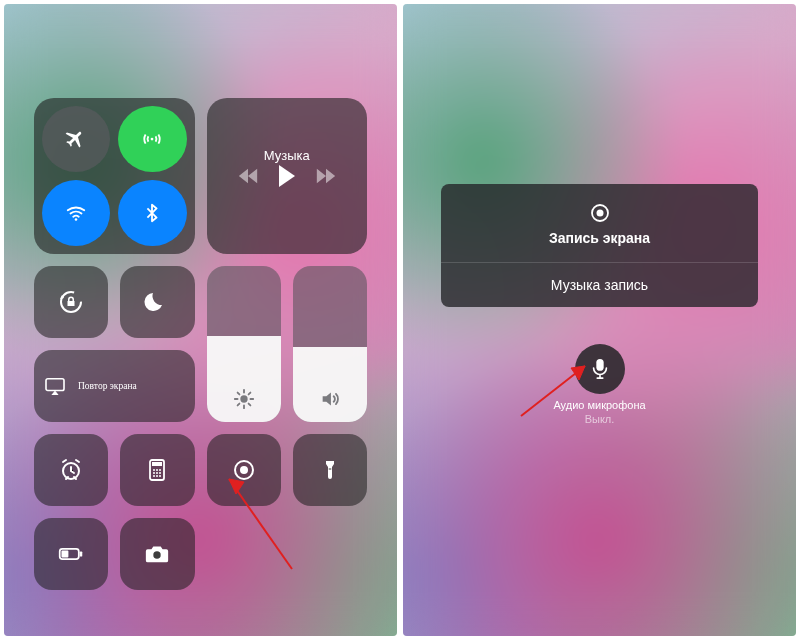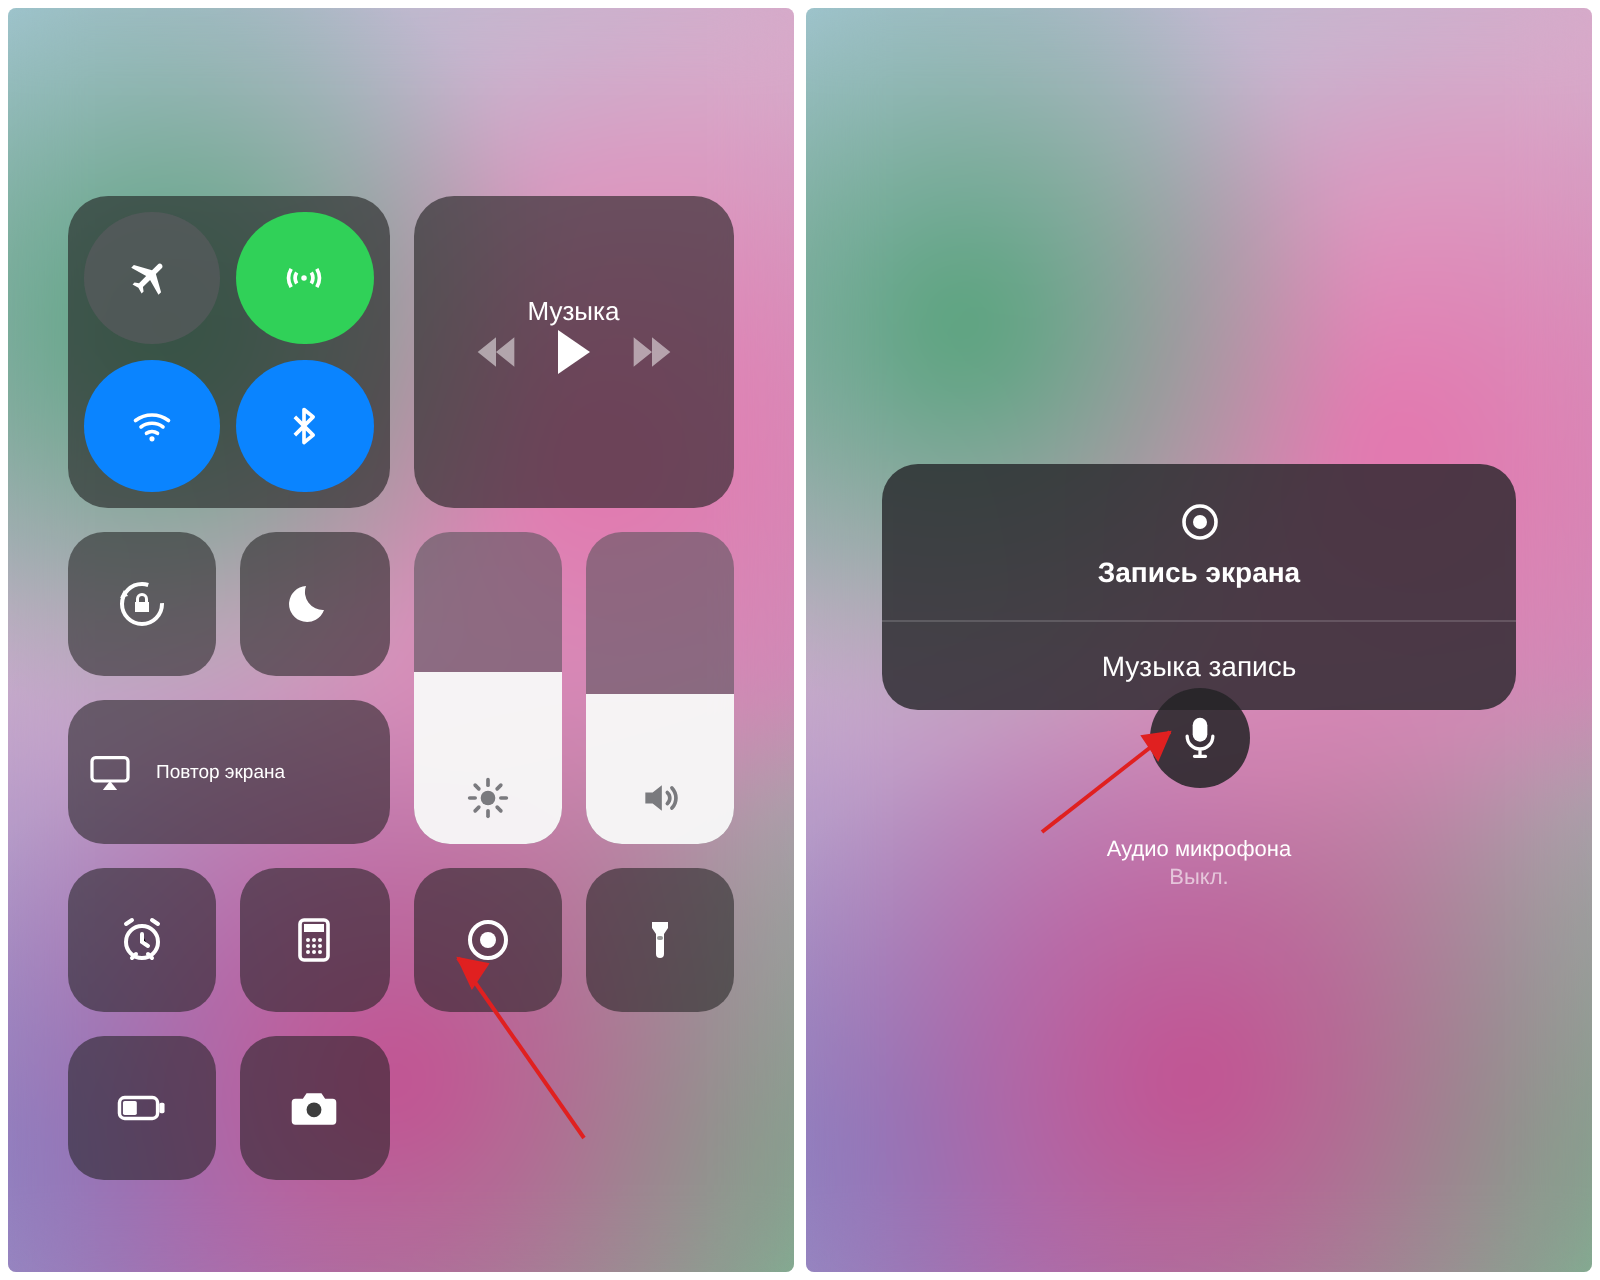--- a/index.html
+++ b/index.html
@@ -96,45 +96,44 @@
     display:flex; align-items:flex-end; justify-content:center;
     padding-bottom:12px;
   }
   .slider-ico { position:absolute; left:0; right:0; bottom:12px; display:flex; justify-content:center; color:#7a7a7e;}
   .slider-ico svg { width:22px; height:22px;}
   
   .module svg.ico { width:26px; height:26px; }
   .module .lbl { font-size:10px; color:#fff; margin-left:6px;}
   .mirror { justify-content:flex-start; padding:0 10px; gap:6px;}
   .mirror svg { width:22px; height:18px;}
-  .mirror .lbl { font-size:9.5px;}
+  .mirror .lbl { font-size:9.5px;font-family:Liberation Serif, serif;}
   
   .arrow { position:absolute; pointer-events:none;}
   .arrow line, .arrow polygon { stroke:#e02020; fill:#e02020; }
   
   .sheet {
     position:absolute;
     left:38px; right:38px;
     top:180px;
     background: rgba(35,35,38,0.78);
-    border-radius:18px;
+    border-radius:8px;
     color:#fff;
     text-align:center;
     overflow:hidden;
-    margin-top:48px;
   }
   .sheet-top { padding:18px 10px 16px; }
   .sheet-top .rec-ico { display:flex; justify-content:center; margin-bottom:6px;}
   .sheet-top .rec-ico svg { width:22px; height:22px;}
   .sheet-title { font-size:14px; font-weight:600;}
   .sheet-sep { height:1px; background:rgba(255,255,255,0.15);}
   .sheet-btn { padding:14px; font-size:14px;}
   .mic-wrap {
     position:absolute; left:0; right:0; top:340px;
-    display:flex; flex-direction:column; align-items:center; gap:24px;
+    display:flex; flex-direction:column; align-items:center; gap:4px;
   }
   .mic-btn {
     width:50px; height:50px; border-radius:50%;
     background: rgba(35,35,38,0.85);
     display:flex; align-items:center; justify-content:center;
     color:#fff;
   }
   .mic-btn svg { width:18px; height:22px;}
   .mic-label { font-size:11px; color:#fff; text-align:center; line-height:1.3;}
   .mic-sub { color:rgba(255,255,255,0.6); font-size:11px;}

